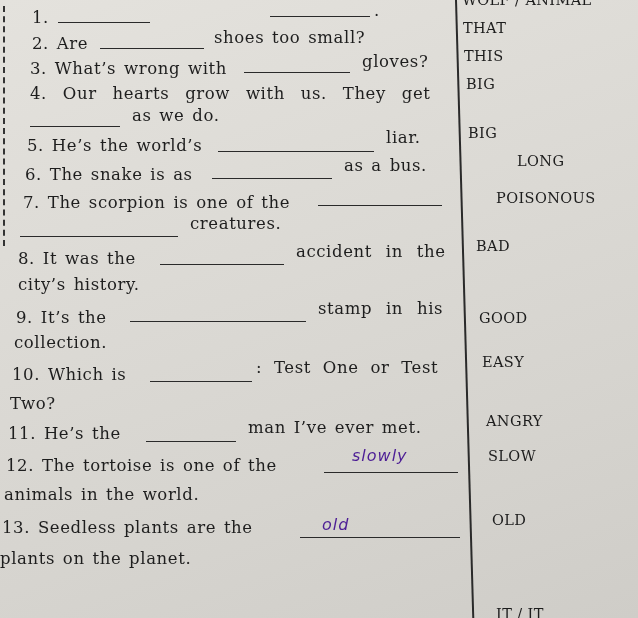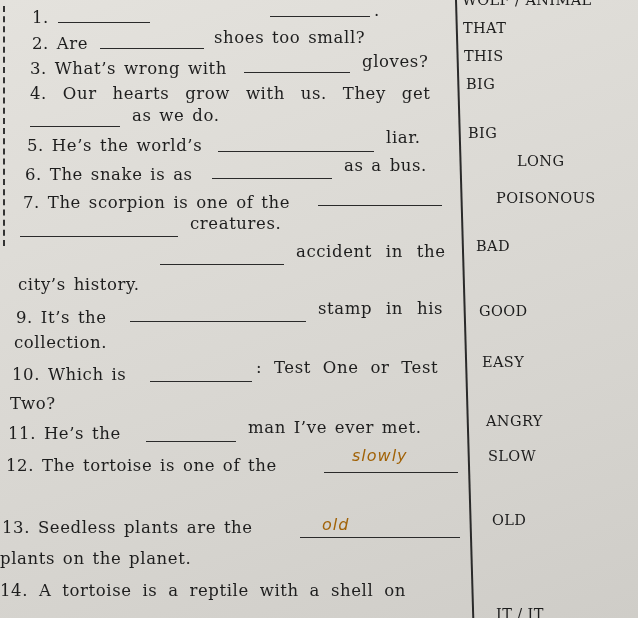--- a/index.html
+++ b/index.html
@@ -20,21 +20,21 @@
     }
     .line {
       position: absolute; font-size: 16.5px; letter-spacing: 0.6px; white-space: nowrap;
       word-spacing: 2px;
     }
     .blank {
       position: absolute; height: 0; border-bottom: 1.3px solid #2a2a2a;
     }
     .pencil {
       position: absolute; font-family: "DejaVu Sans", sans-serif; font-style: italic;
-      color: #a16207; font-size: 16px; letter-spacing: 1px;
+      color: #4c1d95; font-size: 16px; letter-spacing: 1px;
     }
     .word {
       position: absolute; font-size: 14.5px; letter-spacing: 0.4px; font-family: "DejaVu Serif", serif;
       color: #1c1c1c;
     }
   </style>
 </head>
 <body>
 
 <div class="page">
@@ -64,20 +64,21 @@
 
   <div class="line" style="left:25px;top:165px;">6. The snake is as</div>
   <div class="blank" style="left:212px;top:178px;width:120px;"></div>
   <div class="line" style="left:344px;top:156px;">as a bus.</div>
 
   <div class="line" style="left:23px;top:193px;">7. The scorpion is one of the</div>
   <div class="blank" style="left:318px;top:205px;width:124px;"></div>
   <div class="blank" style="left:20px;top:236px;width:158px;"></div>
   <div class="line" style="left:190px;top:214px;">creatures.</div>
 
+  <div class="line" style="left:18px;top:249px;">8. It was the</div>
   <div class="blank" style="left:160px;top:264px;width:124px;"></div>
   <div class="line" style="left:18px;top:275px;">city’s history.</div>
   <div class="line" style="left:296px;top:242px;word-spacing:8px;">accident in the</div>
 
   <div class="line" style="left:16px;top:308px;">9. It’s the</div>
   <div class="blank" style="left:130px;top:321px;width:176px;"></div>
   <div class="line" style="left:14px;top:333px;">collection.</div>
   <div class="line" style="left:318px;top:299px;word-spacing:8px;">stamp in his</div>
 
   <div class="line" style="left:12px;top:365px;">10. Which is</div>
@@ -85,35 +86,35 @@
   <div class="line" style="left:256px;top:358px;word-spacing:6px;">: Test One or Test</div>
   <div class="line" style="left:10px;top:394px;">Two?</div>
 
   <div class="line" style="left:8px;top:424px;">11. He’s the</div>
   <div class="blank" style="left:146px;top:441px;width:90px;"></div>
   <div class="line" style="left:248px;top:418px;">man I’ve ever met.</div>
 
   <div class="line" style="left:6px;top:456px;">12. The tortoise is one of the</div>
   <div class="pencil" style="left:352px;top:446px;">slowly</div>
   <div class="blank" style="left:324px;top:472px;width:134px;"></div>
+  <div class="line" style="left:4px;top:485px;">animals in the world.</div>
 
   <div class="line" style="left:2px;top:518px;">13. Seedless plants are the</div>
   <div class="pencil" style="left:322px;top:515px;">old</div>
   <div class="blank" style="left:300px;top:537px;width:160px;"></div>
   <div class="line" style="left:0px;top:549px;">plants on the planet.</div>
 
-  <div class="line" style="left:0px;top:581px;word-spacing:5px;">14. A tortoise is a reptile with a shell on</div>
 
   <div class="word" style="left:462px;top:-8px;">WOLF / ANIMAL</div>
   <div class="word" style="left:463px;top:20px;">THAT</div>
   <div class="word" style="left:464px;top:48px;">THIS</div>
   <div class="word" style="left:466px;top:76px;">BIG</div>
   <div class="word" style="left:468px;top:125px;">BIG</div>
   <div class="word" style="left:470px;top:153px;margin-left:47px;">LONG</div>
   <div class="word" style="left:472px;top:190px;margin-left:24px;">POISONOUS</div>
   <div class="word" style="left:476px;top:238px;">BAD</div>
-  <div class="word" style="left:479px;top:303px;">GOOD</div>
+  <div class="word" style="left:479px;top:310px;">GOOD</div>
   <div class="word" style="left:482px;top:354px;text-align:center;">EASY</div>
   <div class="word" style="left:486px;top:413px;">ANGRY</div>
   <div class="word" style="left:488px;top:448px;">SLOW</div>
   <div class="word" style="left:492px;top:512px;">OLD</div>
   <div class="word" style="left:496px;top:606px;">IT / IT</div>
 </div>
 
 </body></html>

